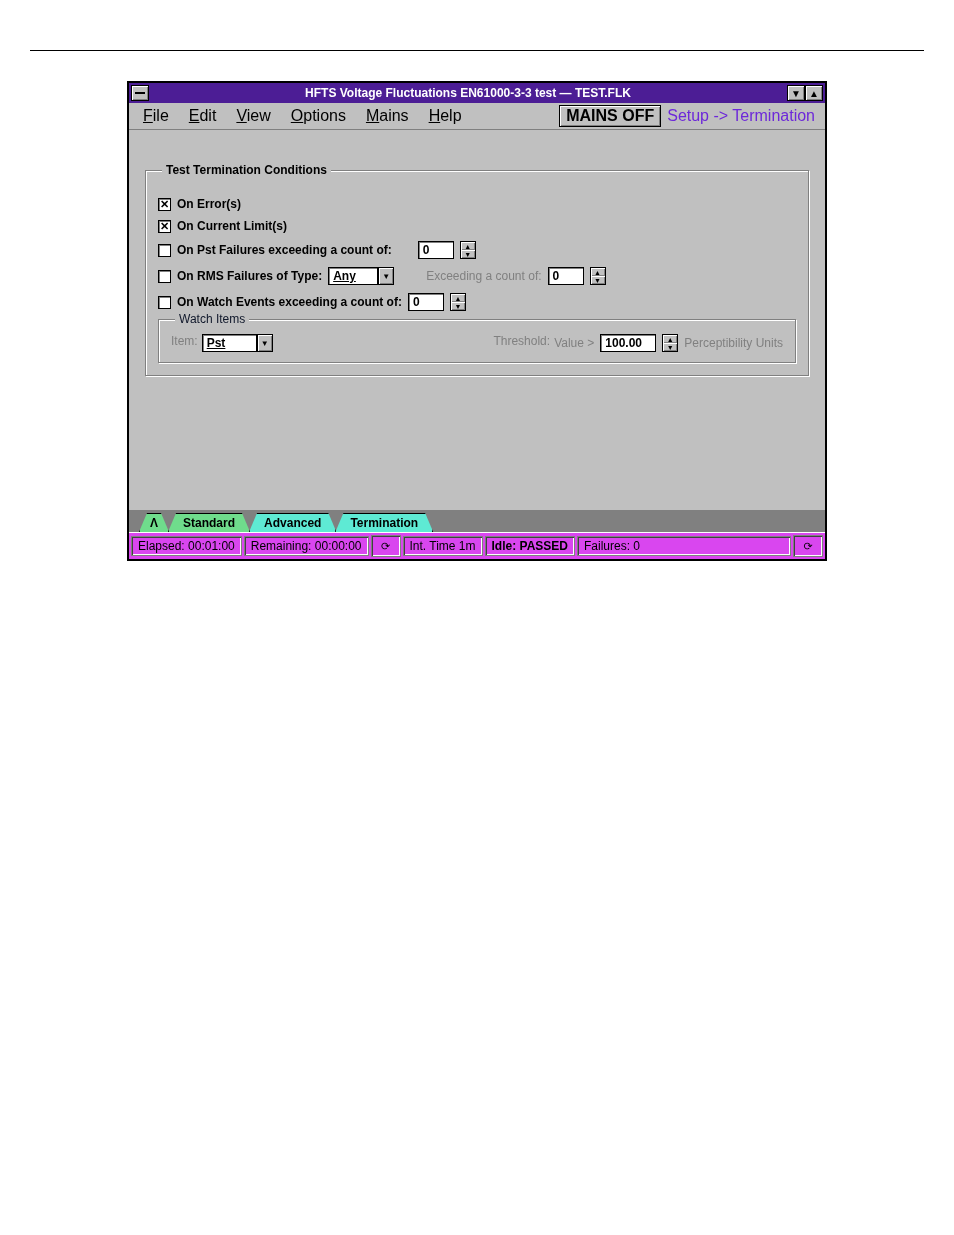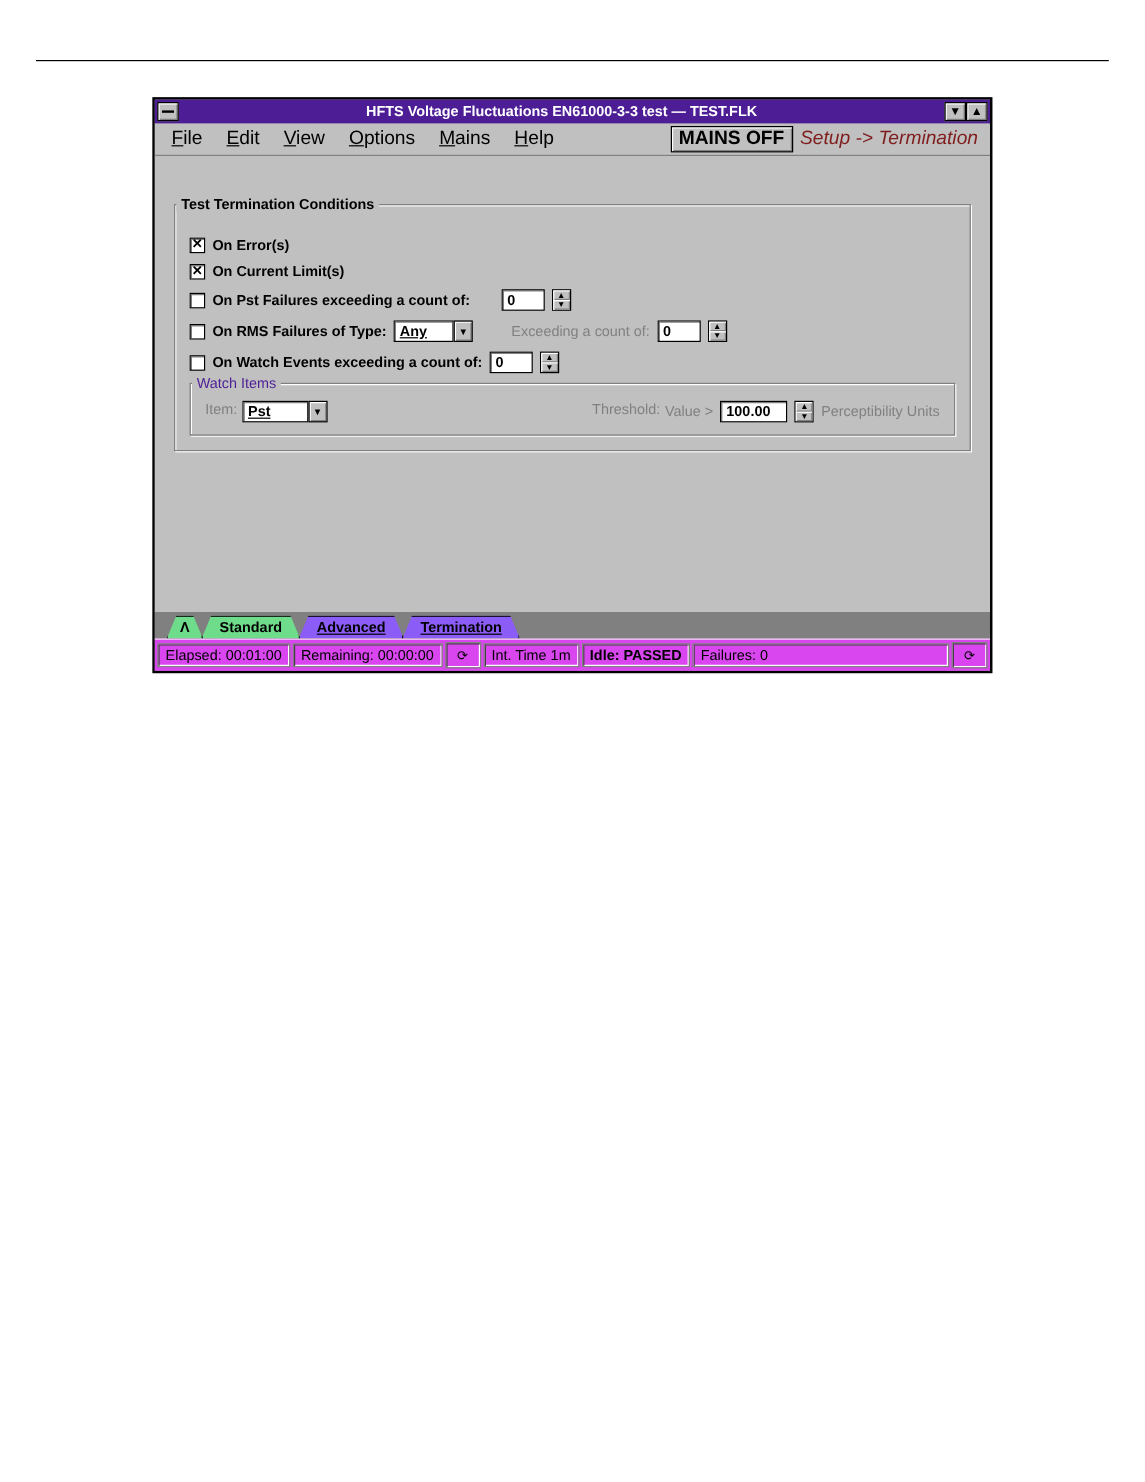--- a/index.html
+++ b/index.html
@@ -73,45 +73,44 @@
   .menuitem .ul { text-decoration: underline; }
   .menu-spacer { flex: 1; }
   .mains-off {
     border: 1px solid #000;
     background: #c0c0c0;
     padding: 1px 6px;
     font-weight: bold;
     box-shadow: inset 1px 1px 0 #fff, inset -1px -1px 0 #808080;
   }
   .setup-path {
-    color: #7f1d1d;
+    color: #6d28d9;
     padding: 2px 6px;
-    font-style: italic;
   }
   .client {
     background: #c0c0c0;
     padding: 40px 16px 16px 16px;
     min-height: 380px;
     position: relative;
   }
   .groupbox {
     border: 1px solid #808080;
     box-shadow: 1px 1px 0 #fff, inset 1px 1px 0 #fff;
     padding: 18px 12px 12px 12px;
     position: relative;
     margin-bottom: 14px;
   }
   .group-legend {
     position: absolute;
-    top: -8px; left: 1px;
+    top: -8px; left: 16px;
     background: #c0c0c0;
     padding: 0 4px;
     font-weight: bold;
   }
-  .group-legend.dim { color:#4c1d95; font-weight: normal; }
+  .group-legend.dim { color:#0f172a; font-weight: normal; }
   .row {
     display: flex;
     align-items: center;
     gap: 6px;
     margin: 8px 0;
     font-weight: bold;
     font-size: 12px;
   }
   .row.dim, .dim { color:#808080; font-weight: normal; }
   .checkbox {
@@ -182,21 +181,21 @@
     border:1px solid #000;
     border-bottom:none;
     padding: 2px 14px;
     margin-right:-1px;
     font-weight:bold;
     font-size:12px;
     color:#000;
     position:relative;
     clip-path: polygon(0 100%, 8px 0, calc(100% - 8px) 0, 100% 100%);
   }
-  .tab.inactive { background:#8b5cf6;text-decoration:underline; }
+  .tab.inactive { background:#5eead4; }
   .tab.small { padding: 2px 10px; }
   .statusbar {
     display:flex;
     align-items:center;
     background:#d946ef;
     border-top:1px solid #fff;
     padding: 2px;
     gap:2px;
   }
   .status-cell {

